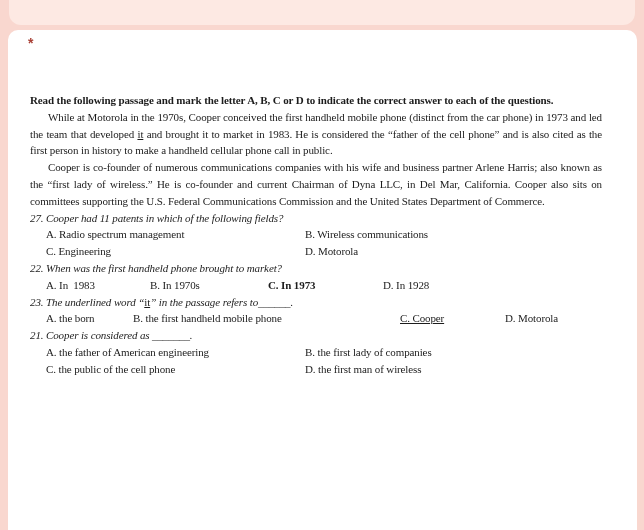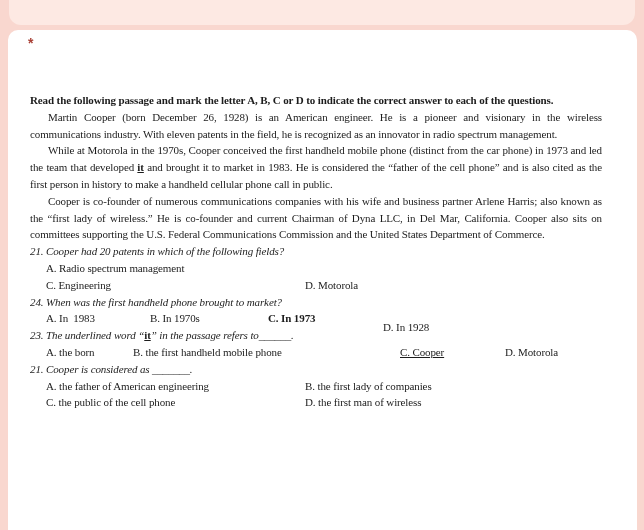--- a/index.html
+++ b/index.html
@@ -39,71 +39,71 @@
     position: absolute; left: 22px; top: 62px;
     width: 572px;
     font-size: 11px; line-height: 16.8px;
     letter-spacing: -0.12px;
   }
   .content p { margin: 0; text-align: justify; }
   .instructions { font-weight: bold; }
   .para { text-indent: 18px; }
   .q-text { font-style: italic; }
   .word-ul {
-    font-weight: bold;
+    font-weight: normal;
     font-style: normal;
     text-decoration: underline;
   }
   .opt-row { position: relative; height: 16.8px; text-align: center; }
   .opt { position: absolute; top: 0; white-space: pre; }
   
   .cols2 .o0 { left: 16px; }
   .cols2 .o1 { left: 275px; }
   
   .q22 .o0 { left: 16px; }
   .q22 .o1 { left: 120px; }
   .q22 .o2 { left: 238px; font-weight: bold; }
-  .q22 .o3 { left: 353px; margin-top: 9px; }
+  .q22 .o3 { left: 353px; }
   
   .q23 .o0 { left: 16px; }
   .q23 .o1 { left: 103px; }
   .q23 .o2 { left: 370px; text-decoration: underline; }
   .q23 .o3 { left: 475px; }
 </style>
 </head>
 <body>
 
 <div class="prev-card"></div>
 
 <div class="card">
   <div class="required">*</div>
 
   <div class="content">
 
     <p class="instructions">Read the following passage and mark the letter A, B, C or D to indicate the correct answer to each of the questions.</p>
 
-    <p class="para">Martin Cooper (born December 26, 1928) is an American engineer. He is a pioneer and visionary in the wireless communications industry. With eleven patents in the field, he is recognized as an innovator in radio spectrum management.</p>
 
     <p class="para"><span>While at Motorola in the 1970s, Cooper conceived the first handheld mobile phone (distinct from the car phone) in 1973 and led the team that developed </span><span class="word-ul">it</span><span> and brought it to market in 1983. He is considered the “father of the cell phone” and is also cited as the first person in history to make a handheld cellular phone call in public.</span></p>
 
     <p class="para">Cooper is co-founder of numerous communications companies with his wife and business partner Arlene Harris; also known as the “first lady of wireless.” He is co-founder and current Chairman of Dyna LLC, in Del Mar, California. Cooper also sits on committees supporting the U.S. Federal Communications Commission and the United States Department of Commerce.</p>
 
     <div>
-      <p class="q-text">21. Cooper had 20 patents in which of the following fields?</p>
+      <p class="q-text">27. Cooper had 11 patents in which of the following fields?</p>
       <div class="opt-row cols2">
         <span class="opt o0">A. Radio spectrum management</span>
+        <span class="opt o1">B. Wireless communications</span>
       </div>
       <div class="opt-row cols2">
         <span class="opt o0">C. Engineering</span>
         <span class="opt o1">D. Motorola</span>
       </div>
     </div>
 
     <div>
-      <p class="q-text">24. When was the first handheld phone brought to market?</p>
+      <p class="q-text">22. When was the first handheld phone brought to market?</p>
       <div class="opt-row q22">
         <span class="opt o0">A. In  1983</span>
         <span class="opt o1">B. In 1970s</span>
         <span class="opt o2">C. In 1973</span>
         <span class="opt o3">D. In 1928</span>
       </div>
     </div>
 
     <div>
       <p class="q-text"><span>23. The underlined word “</span><span class="word-ul">it</span><span>” in the passage refers to______.</span></p>

